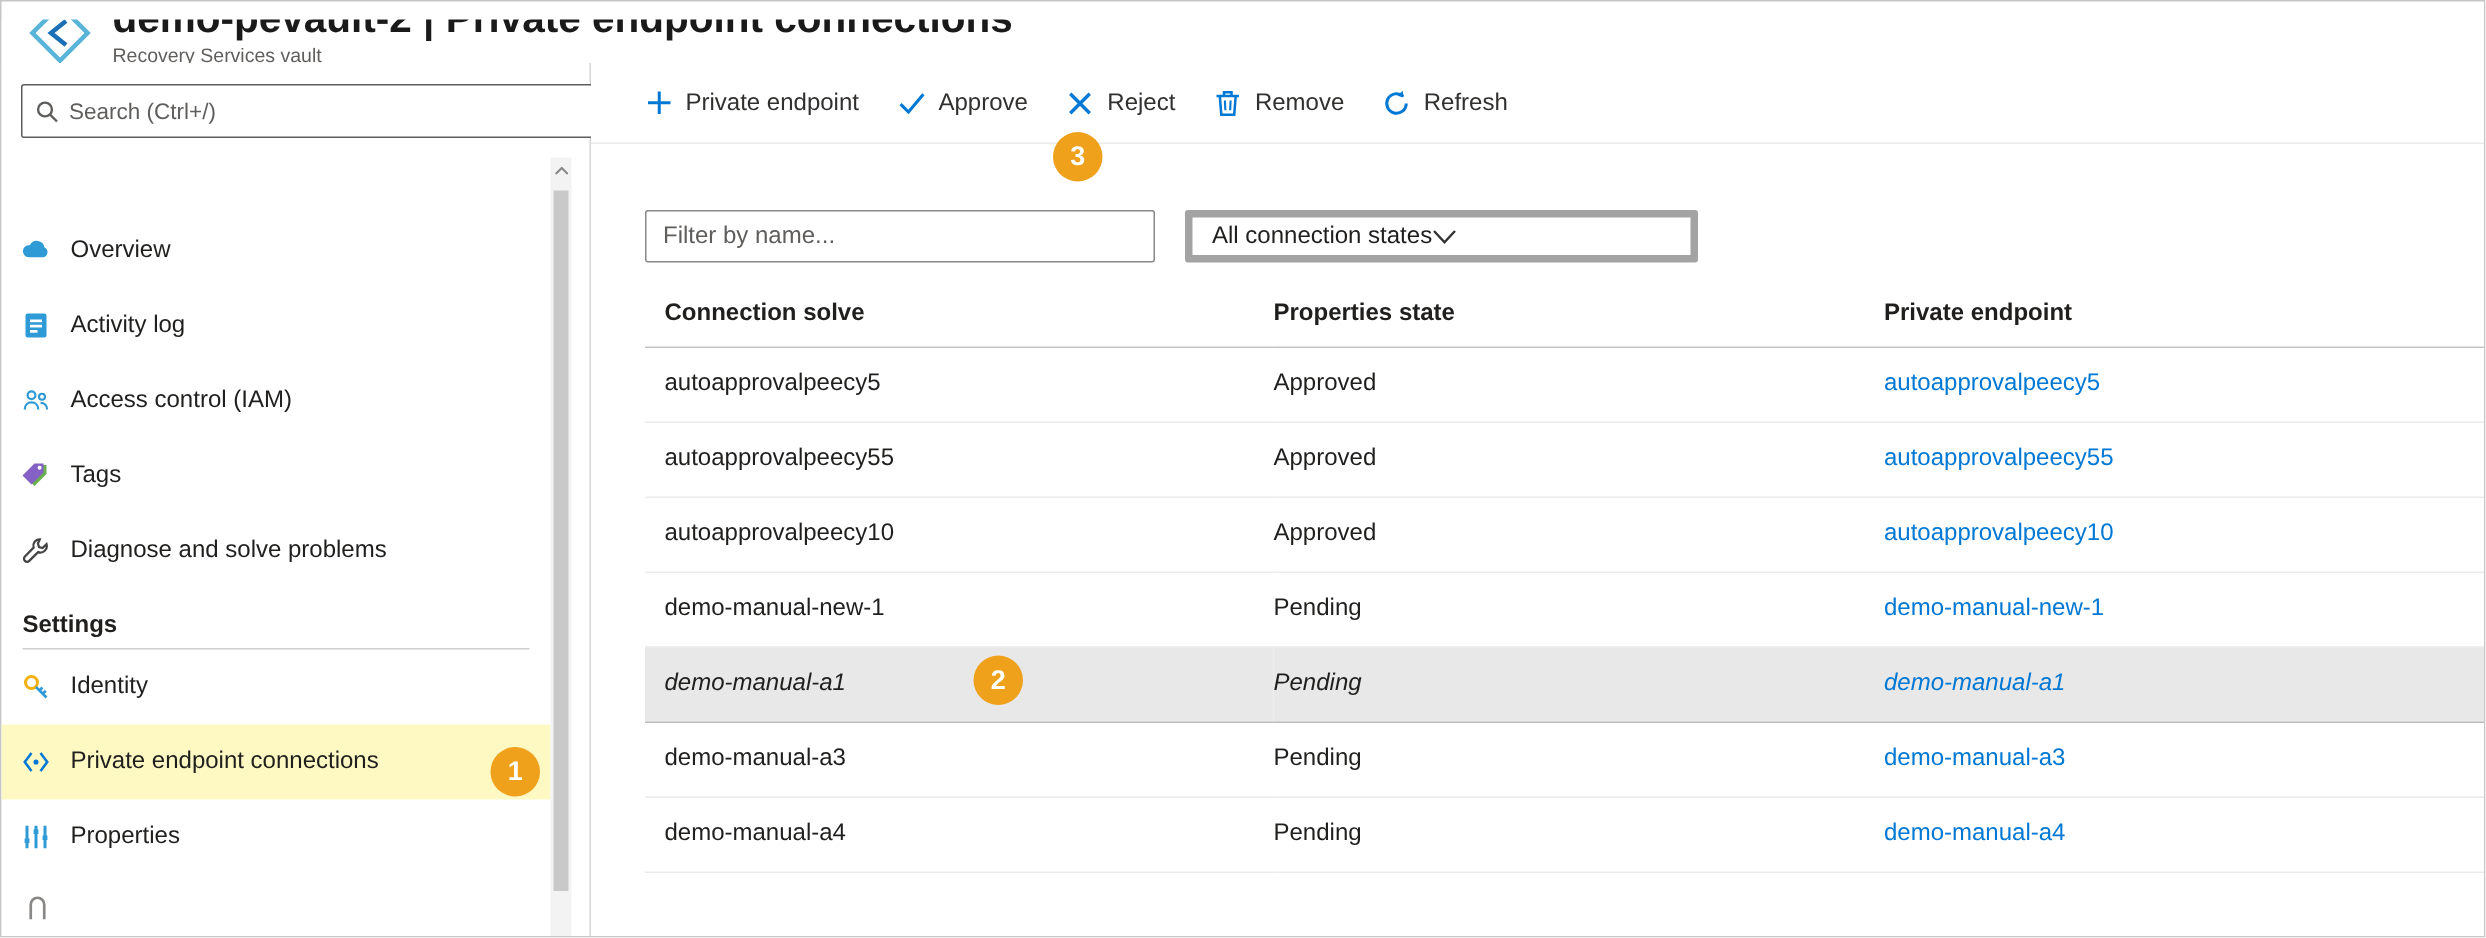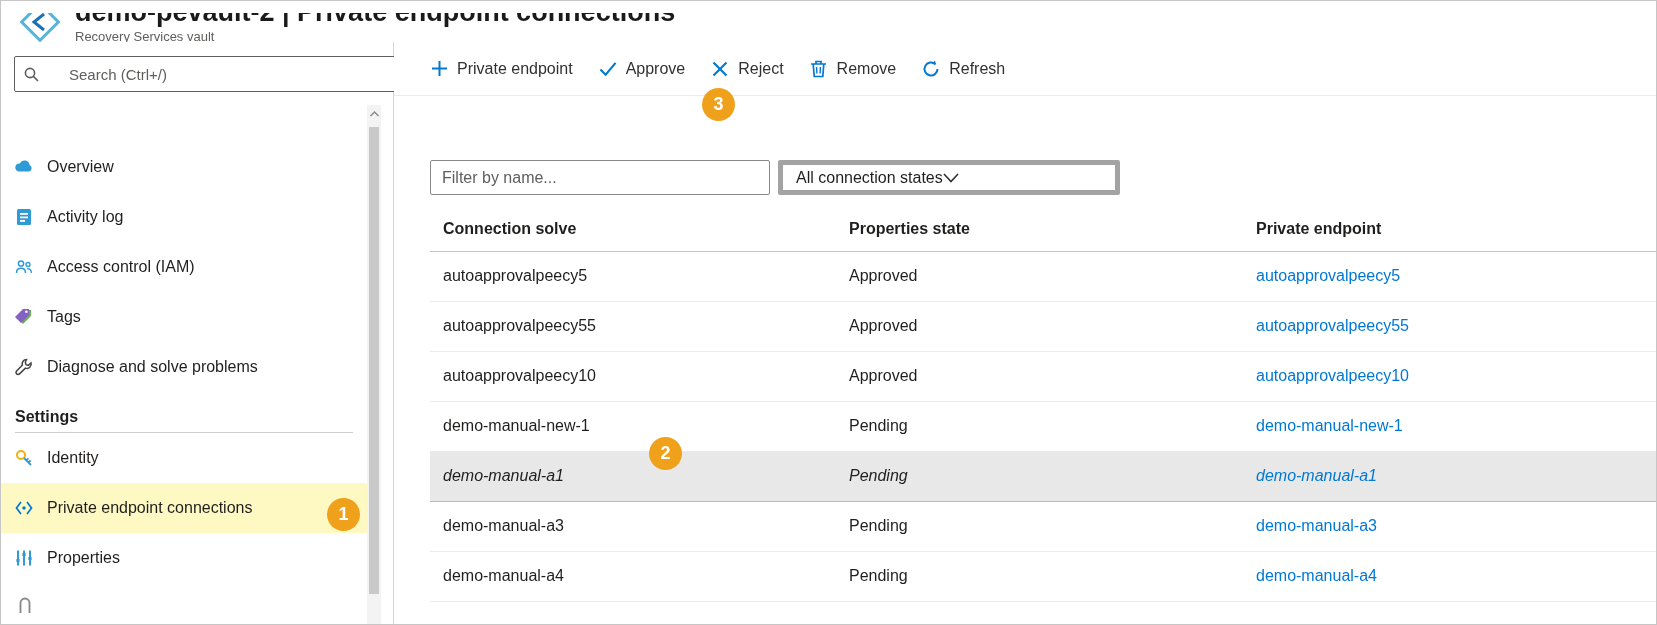--- a/index.html
+++ b/index.html
@@ -17,21 +17,21 @@
   .page-title { font-size:27px; font-weight:700; white-space:nowrap; margin-top:-16px; color:#1a1a1a; }
   .page-subtitle { font-size:13px; color:#605e5c; margin-top:1px; }
 
   
   .body { position:absolute; top:41px; left:0; right:0; bottom:0; display:flex; }
 
   
   .sidebar { position:relative; width:393px; flex:0 0 393px; border-right:1px solid #d6d6d6; background:#fff; }
   .search-row { position:absolute; top:14px; left:13px; display:flex; align-items:center; }
   .search-box { width:387px; height:36px; border:1px solid #605e5c; border-radius:2px;
-    display:flex; align-items:center; padding:0 9px; background:#fff;gap:23px; }
+    display:flex; align-items:center; padding:0 9px; background:#fff; }
   .search-box input { border:none; outline:none; flex:1; font-size:15px; color:#201f1e;
     font-family:"Liberation Sans", sans-serif; }
   .search-box input::placeholder { color:#605e5c; }
   .collapse-btn { margin-left:8px; font-size:18px; color:#323130; cursor:pointer; user-select:none; }
 
   .menu { position:absolute; top:100px; left:0; width:366px; }
   .menu-item { height:50px; display:flex; align-items:center; padding-left:13px; gap:13px;
     font-size:16px; color:#201f1e; cursor:pointer; }
   .menu-item.selected { background:#fef9c3; }
   .mi-icon { width:20px; height:20px; flex:0 0 20px; display:flex; align-items:center; justify-content:center; }
@@ -44,21 +44,21 @@
   .sb-up { height:18px; display:flex; align-items:center; justify-content:center; cursor:pointer; }
   .sb-thumb { position:absolute; top:22px; bottom:30px; left:2px; width:10px; background:#c9c9c9; cursor:pointer; }
 
   
   .content { flex:1; position:relative; background:#fff; min-width:0; }
   .toolbar { height:54px; display:flex; align-items:center; gap:26px; padding-left:36px;
     border-bottom:1px solid #eaeaea; }
   .toolbar-item { display:flex; align-items:center; gap:9px; font-size:16px; color:#323130; cursor:pointer; white-space:nowrap; }
   .tb-icon { width:18px; height:18px; display:flex; align-items:center; justify-content:center; }
 
-  .filters { display:flex; gap:8px; margin:64px 0 0 36px; }
+  .filters { display:flex; gap:20px; margin:44px 0 0 36px; }
   .filter-input { width:340px; height:35px; border:1px solid #8a8886; border-radius:2px;
     padding:0 11px; font-size:16px; color:#201f1e; outline:none; font-family:"Liberation Sans", sans-serif; }
   .filter-input::placeholder { color:#605e5c; }
   .state-dropdown { width:342px; height:35px; border:5px solid #a3a3a3; border-radius:2px;
     display:flex; align-items:center; justify-content:flex-start; padding:0 13px;
     font-size:16px; color:#201f1e; cursor:pointer; background:#fff; }
 
   table.conn-table { margin-left:36px; margin-top:12px; width:calc(100% - 36px);
     border-collapse:collapse; font-size:16px; }
   .conn-table th { text-align:left; font-weight:700; height:44px; vertical-align:middle;

